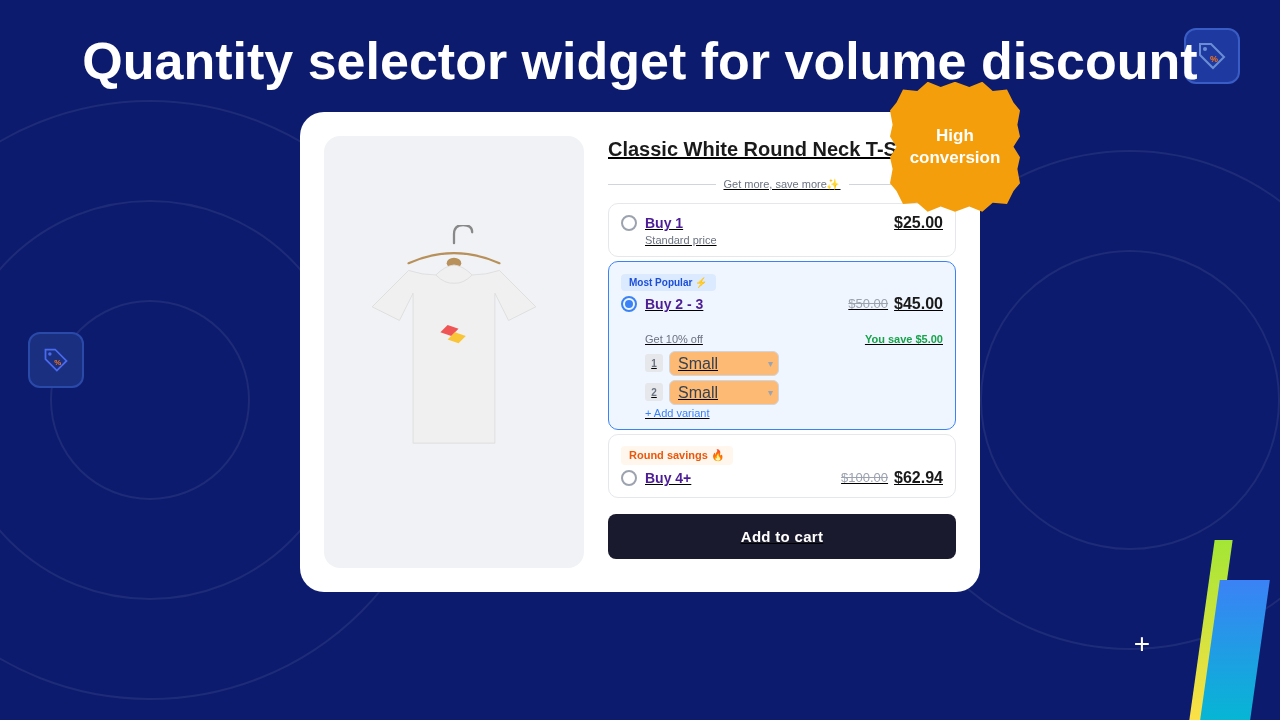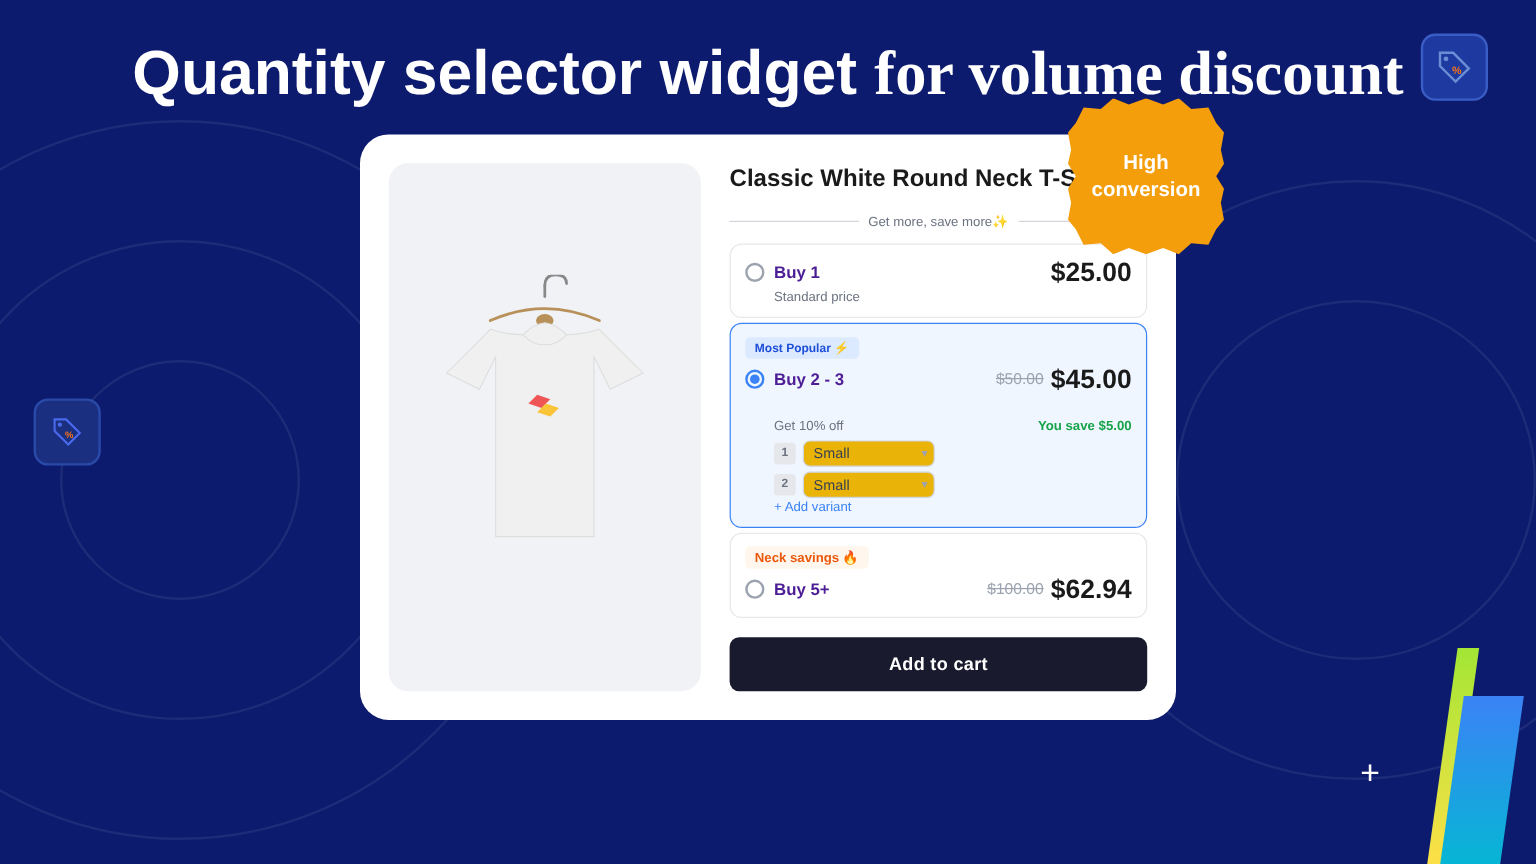--- a/index.html
+++ b/index.html
@@ -36,21 +36,21 @@
       padding: 32px 40px 20px;
       position: relative;
       z-index: 2;
     }
     .page-title {
       font-size: 52px;
       font-weight: 800;
       line-height: 1.15;
     }
     .title-orange { color: #ffffff; }
-    .title-white { color: #ffffff; font-family: Liberation Serif, serif; }
+    .title-white { color: #ffffff; }
 
     
     .top-right-icon {
       position: absolute;
       top: 28px;
       right: 40px;
       z-index: 2;
     }
     .discount-badge-icon {
       width: 56px;
@@ -102,20 +102,21 @@
     }
 
     
     .main-content {
       display: flex;
       justify-content: center;
       align-items: flex-end;
       padding: 0 55px;
       position: relative;
       z-index: 3;
+      text-decoration: underline;
     }
     .product-card {
       background: #ffffff;
       border-radius: 24px;
       display: flex;
       flex-direction: row;
       width: 680px;
       min-height: 480px;
       position: relative;
       overflow: visible;
@@ -262,21 +263,21 @@
       display: flex;
       align-items: center;
       gap: 6px;
     }
     .price-original {
       font-size: 13px;
       color: #9ca3af;
       text-decoration: line-through;
     }
     .price-current {
-      font-size: 22px;
+      font-size: 16px;
       font-weight: 700;
       color: #1a1a1a;
     }
     .option-sub {
       display: flex;
       justify-content: space-between;
       align-items: center;
       margin-top: 20px;
       padding-left: 24px;
     }
@@ -340,23 +341,23 @@
       display: flex;
       align-items: center;
       justify-content: center;
       color: #6b7280;
       font-weight: 600;
     }
     .variant-select {
       border: 1px solid #d1d5db;
       border-radius: 6px;
       padding: 3px 20px 3px 8px;
-      font-size: 12px;
+      font-size: 16px;
       color: #374151;
-      background: #eab308;
+      background: #fdba74;
       appearance: none;
       -webkit-appearance: none;
       cursor: pointer;
       position: relative;
       width: 110px;
     }
     .variant-select-wrap {
       position: relative;
       display: inline-flex;
       align-items: center;
@@ -538,26 +539,26 @@
                   <option>Large</option>
                 </select>
                 <span class="variant-chevron">▾</span>
               </div>
             </div>
           </div>
           <div class="add-variant-link">+ Add variant</div>
         </div>
 
         <div class="option-row">
-          <div class="best-savings-tag">Neck savings 🔥</div>
+          <div class="best-savings-tag">Round savings 🔥</div>
           <div class="option-header">
             <div class="option-left">
               <div class="radio-circle">
               </div>
-              <span class="option-label">Buy 5+</span>
+              <span class="option-label">Buy 4+</span>
             </div>
             <div class="option-prices">
               <span class="price-original">$100.00</span>
               <span class="price-current">$62.94</span>
             </div>
           </div>
         </div>
 
       </div>
 

